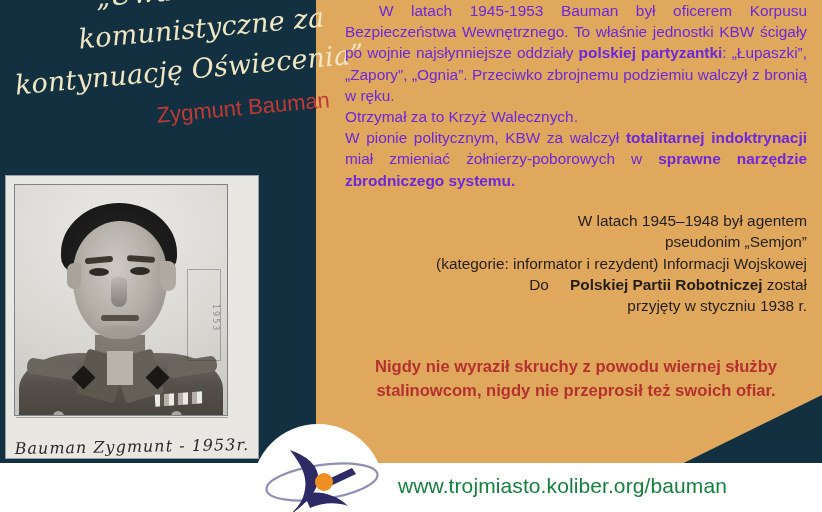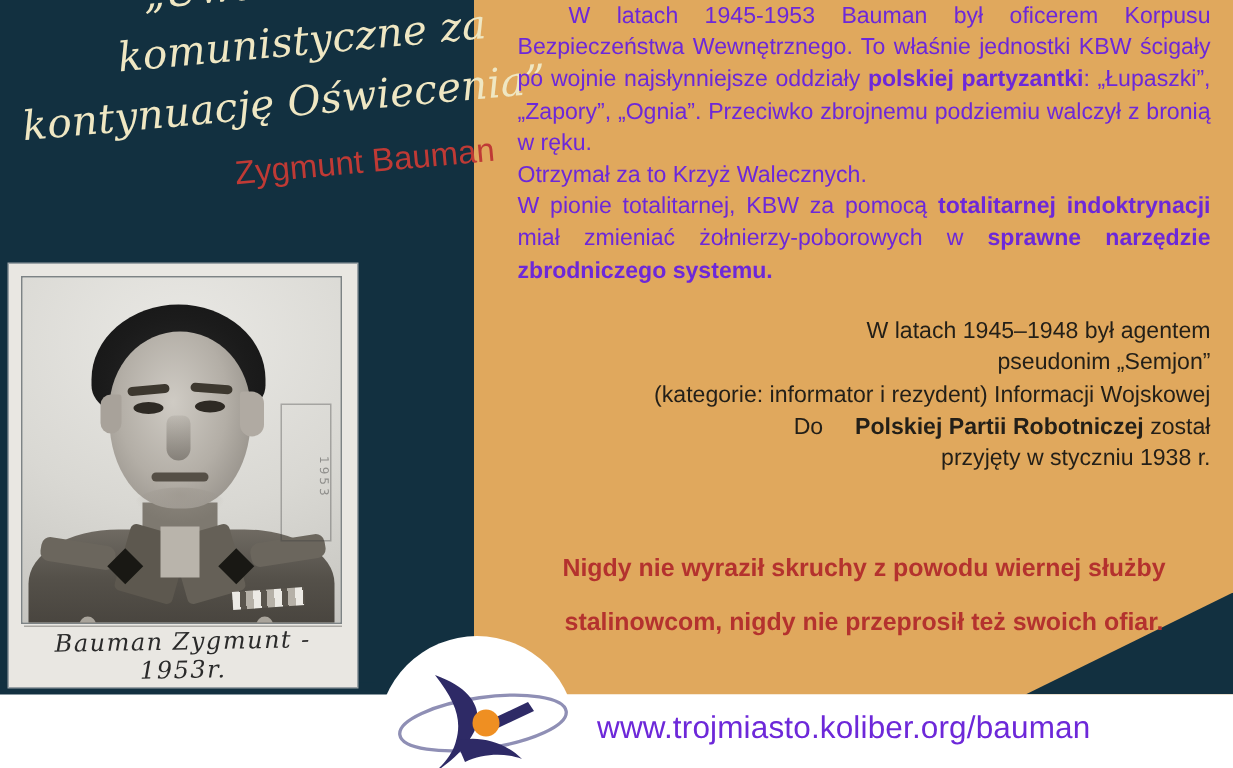--- a/index.html
+++ b/index.html
@@ -84,21 +84,21 @@
     text-align:right;
     padding-right:8px;
     padding-top:6px;
     white-space:nowrap;
   }
 
   
   .photo-wrap{
     position:absolute;
     left:6px; top:176px;
-    width:232px; height:282px;
+    width:252px; height:282px;
     background:#e9e7e2;
     box-shadow:0 0 0 1px #9aa2a6;
   }
   .photo-inner{
     position:absolute;
     left:8px; top:8px;
     width:212px; height:230px;
     overflow:hidden;
     background:#cfcfcb;
     border:1px solid #7d8385;
@@ -270,39 +270,39 @@
     margin:0;
   }
   .para-center b{ font-weight:bold;margin-left:17px; }
   .block-spacer{ height:19px; }
 
   .para-red{
     font-size:16.6px;
     line-height:24px;
     color:#b4322e;
     text-align:center;
-    margin:12px;
+    margin:0;
     font-weight:600;
   }
 
   
   .logo-circle{
     position:absolute;
     left:252px; top:424px;
     width:132px; height:132px;
     border-radius:50%;
     background:#ffffff;
     overflow:hidden;
   }
   .logo-svg{ position:absolute; left:0; top:0; }
   .footer-url{
     position:absolute;
     left:398px; top:474px;
     font-size:21px;
-    color:#6d28d9;
+    color:#15803d;
     letter-spacing:.1px;
     white-space:nowrap;
   }
 </style>
 </head>
 <body>
 
 <div id="poster">
 
   <div class="panel-left"></div>
@@ -355,21 +355,21 @@
 
     <p class="para-just">
       <span class="indent"></span><span>W latach 1945-1953 Bauman był oficerem Korpusu Bezpieczeństwa Wewnętrznego. To właśnie jednostki KBW ścigały po wojnie najsłynniejsze oddziały </span><b>polskiej partyzantki</b><span>: „Łupaszki”, „Zapory”, „Ognia”. Przeciwko zbrojnemu podziemiu walczył z bronią w ręku.</span>
     </p>
 
     <p class="para-just">
       <span>Otrzymał za to Krzyż Walecznych.</span>
     </p>
 
     <p class="para-just">
-      <span>W pionie totalitarnej, KBW za pomocą </span><b>totalitarnej indoktrynacji</b><span> miał zmieniać żołnierzy-poborowych w </span><b>sprawne narzędzie zbrodniczego systemu.</b>
+      <span>W pionie politycznym, KBW za walczył </span><b>totalitarnej indoktrynacji</b><span> miał zmieniać żołnierzy-poborowych w </span><b>sprawne narzędzie zbrodniczego systemu.</b>
     </p>
 
     <div class="block-spacer"></div>
 
     <p class="para-center">W latach 1945–1948 był agentem</p>
     <p class="para-center">pseudonim „Semjon”</p>
     <p class="para-center">(kategorie: informator i rezydent) Informacji Wojskowej</p>
     <p class="para-center"><span>Do </span><b>Polskiej Partii Robotniczej</b><span> został</span></p>
     <p class="para-center">przyjęty w styczniu 1938 r.</p>
 

